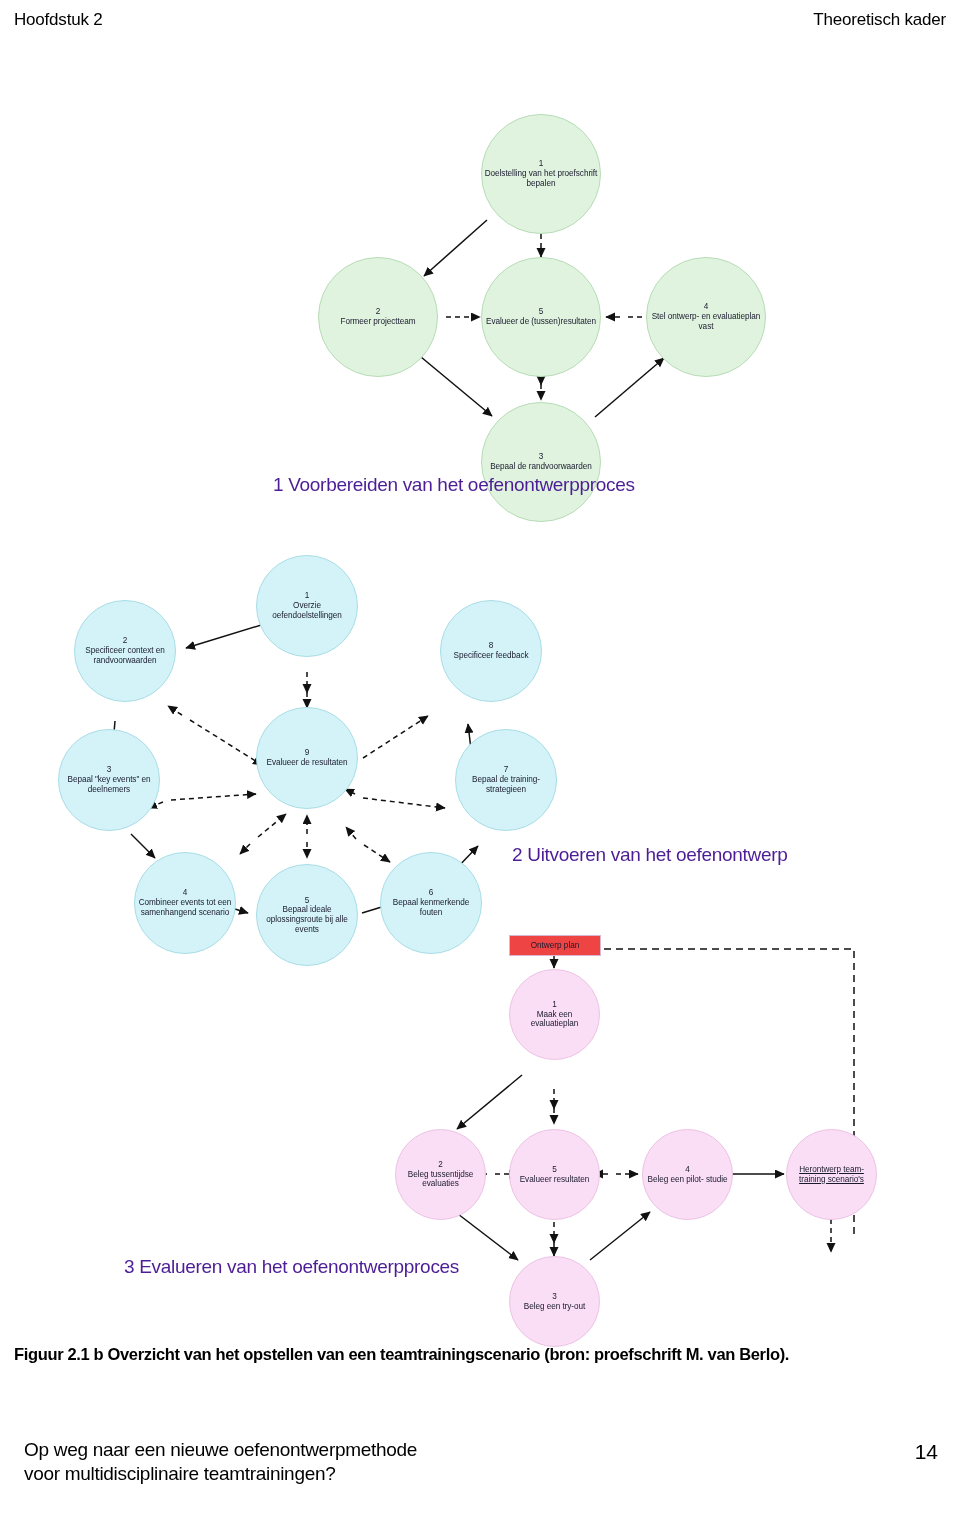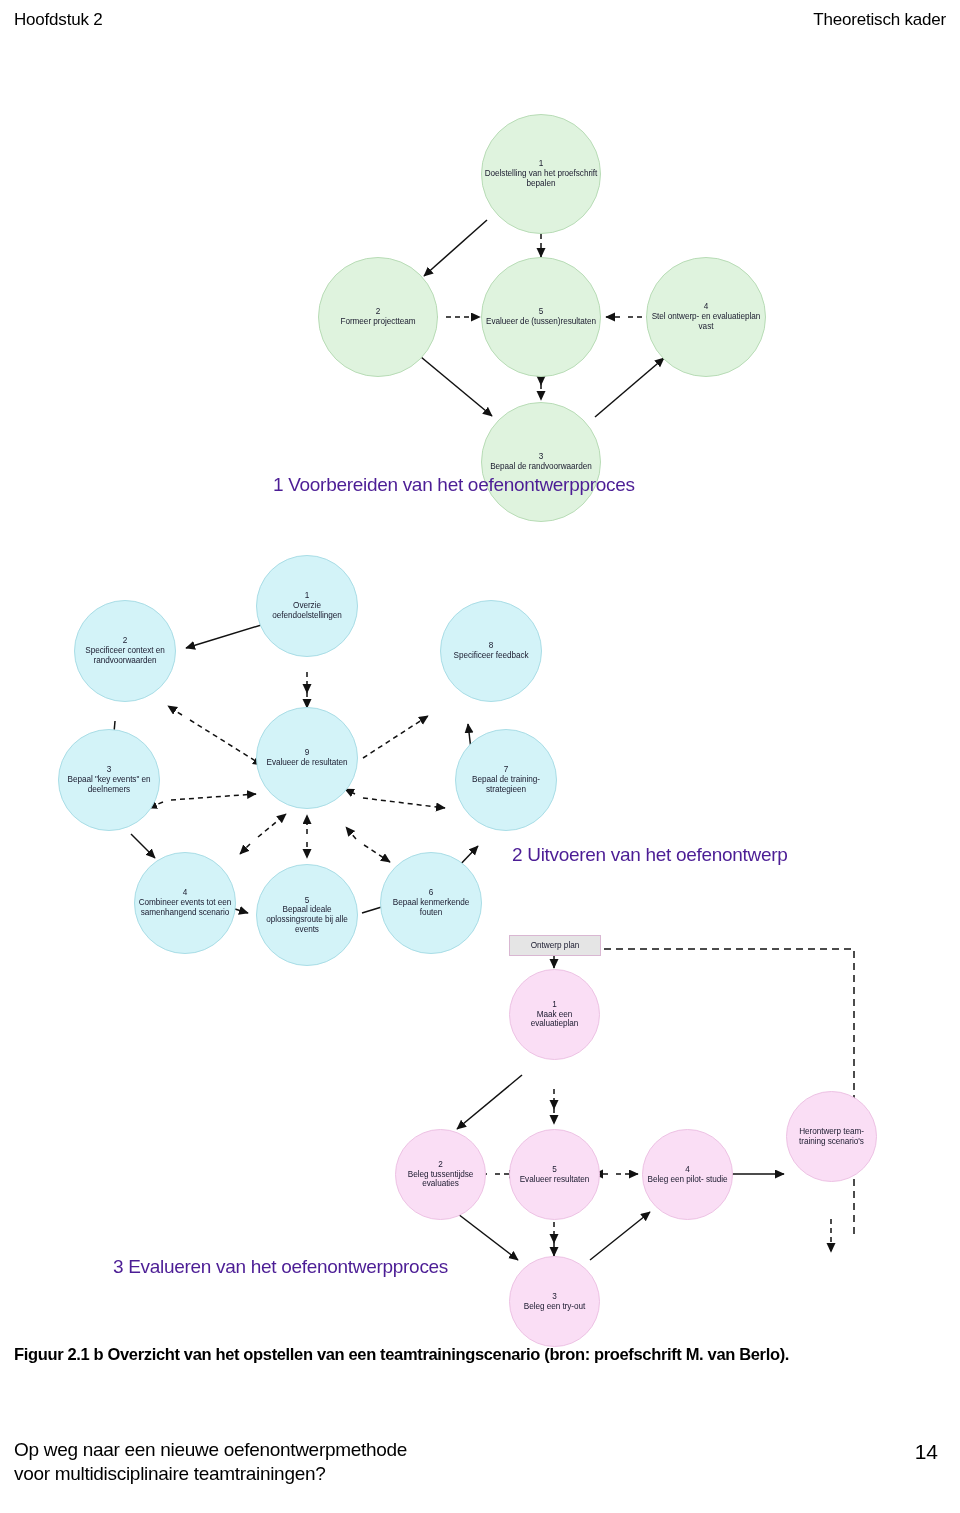--- a/index.html
+++ b/index.html
@@ -66,21 +66,21 @@
   }
   .node .num { display: block; }
   .node .lbl { display: block; }
 
   .node.green  { background: #dff3de; border: 0.7px solid #b8dcb6; }
   .node.cyan   { background: #d3f3f8; border: 0.7px solid #a9dde6; }
   .node.pink   { background: #fadef5; border: 0.7px solid #edc2e4; }
 
   .boxnode {
     position: absolute;
-    background: #e5e5e5;
+    background: #ef4444;
     border: 0.7px solid #d9b7d2;
     box-sizing: border-box;
     display: flex;
     align-items: center;
     justify-content: center;
     font-size: 8.2px;
     color: #1a1a2e;
   }
 
   .section-title {
@@ -96,21 +96,21 @@
     position: absolute;
     left: 14px;
     top: 1345px;
     font-size: 16.5px;
     font-weight: bold;
     letter-spacing: -0.35px;
     white-space: nowrap;
   }
   .footer {
     position: absolute;
-    left: 14px;
+    left: 24px;
     top: 1438px;
     font-size: 19px;
     line-height: 1.28;
     letter-spacing: -0.3px;
   }
   .pageno {
     position: absolute;
     right: 22px;
     top: 1440px;
     font-size: 21px;
@@ -299,30 +299,30 @@
     <span class="lbl">Beleg tussentijdse evaluaties</span>
   </div>
   <div class="node pink" style="left:509px; top:1095px; width:91px; height:91px;">
     <span class="num">5</span>
     <span class="lbl">Evalueer resultaten</span>
   </div>
   <div class="node pink" style="left:642px; top:1095px; width:91px; height:91px;">
     <span class="num">4</span>
     <span class="lbl">Beleg een pilot- studie</span>
   </div>
-  <div class="node pink" style="left:786px; top:1057px; width:91px; height:91px;">
+  <div class="node pink" style="left:786px; top:1095px; width:91px; height:91px;text-decoration:underline;">
     <span class="num"></span>
     <span class="lbl">Herontwerp team- training scenario's</span>
   </div>
   <div class="node pink" style="left:509px; top:1222px; width:91px; height:91px;">
     <span class="num">3</span>
     <span class="lbl">Beleg een try-out</span>
   </div>
 
-  <div class="section-title" style="left:113px; top:1222px;">3 Evalueren van het oefenontwerpproces</div>
+  <div class="section-title" style="left:124px; top:1222px;">3 Evalueren van het oefenontwerpproces</div>
 </div>
 
 <div class="caption">Figuur 2.1 b Overzicht van het opstellen van een teamtrainingscenario (bron: proefschrift M. van Berlo).</div>
 
 <div class="footer">
   <div>Op weg naar een nieuwe oefenontwerpmethode</div>
   <div>voor multidisciplinaire teamtrainingen?</div>
 </div>
 <div class="pageno">14</div>
 

